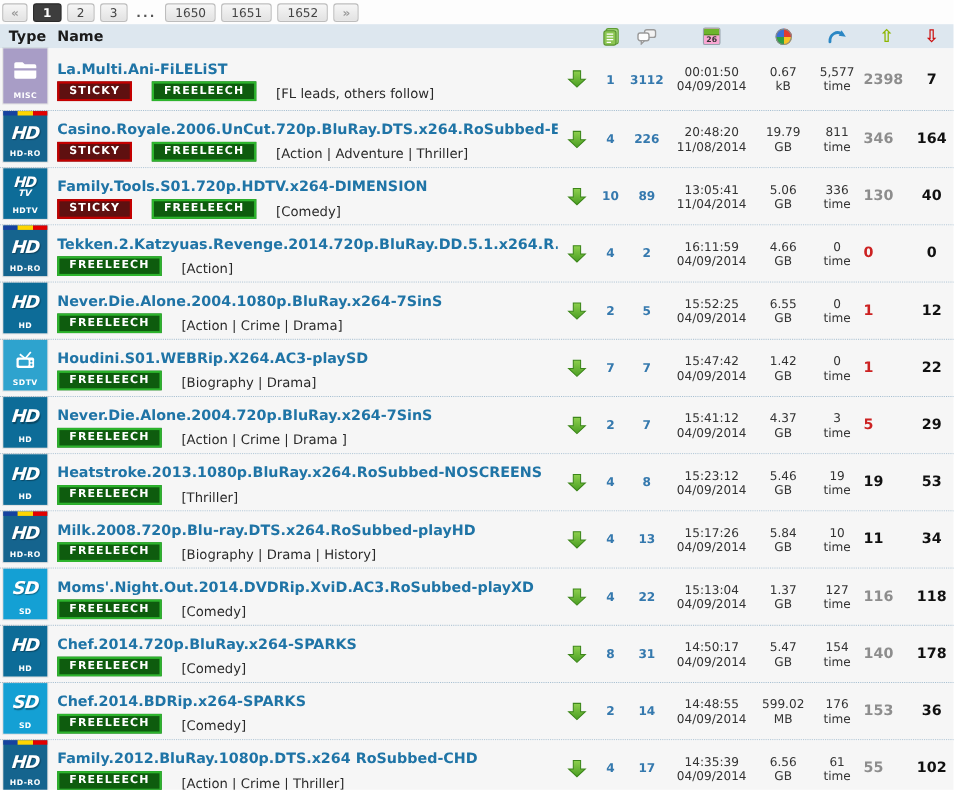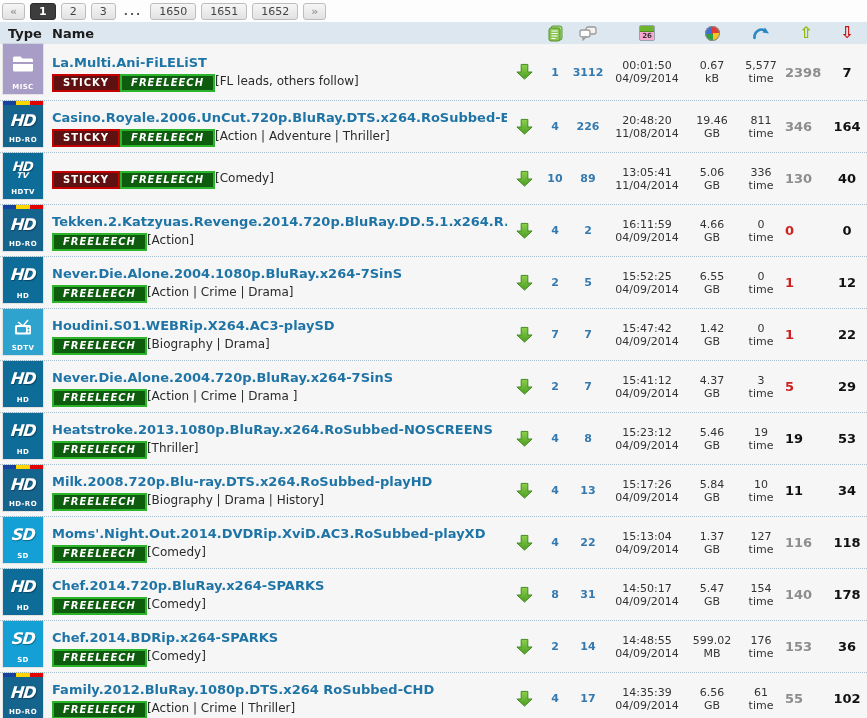--- a/index.html
+++ b/index.html
@@ -36,24 +36,24 @@
   .flag div{flex:1;}
   .glyph{flex:1;display:flex;flex-direction:column;align-items:center;justify-content:center;width:100%;}
   .g-hd{font-style:italic;font-weight:bold;font-size:16px;color:#fff;letter-spacing:-1px;
     text-shadow:1px 1px 1px rgba(0,0,0,.35);transform:skewX(-6deg);line-height:15px;}
   .g-hd.sm{font-size:13px;line-height:11px;}
   .g-tv{font-style:italic;font-weight:bold;font-size:8px;color:#fff;line-height:8px;transform:skewX(-6deg);}
   .tlabel{font-size:7px;font-weight:bold;color:#fff;letter-spacing:.4px;margin-bottom:3px;line-height:8px;}
   .name-cell{padding-left:6px;overflow:hidden;}
   .title{font-size:13px;font-weight:bold;color:#1f74a6;white-space:nowrap;cursor:pointer;
     overflow:hidden;text-overflow:ellipsis;}
-  .badges{display:flex;align-items:flex-start;gap:0;margin-top:3px;}
+  .badges{display:flex;align-items:flex-end;gap:18px;margin-top:3px;}
   .badge{font-size:10px;font-weight:bold;color:#fff;letter-spacing:1px;padding:1px 9px;line-height:12px;}
   .badge.sticky{background:#5f1010;border:2px solid #c40000;}
-  .badge.freeleech{background:#0e5c0e;border:2px solid #2db42d;font-style:italic;}
+  .badge.freeleech{background:#0e5c0e;border:2px solid #2db42d;}
   .genres{font-size:12px;color:#2a2a2a;white-space:nowrap;}
   .dl{display:flex;justify-content:center;cursor:pointer;}
   .filesn{font-size:11px;font-weight:bold;color:#3579ae;text-align:center;}
   .commn{font-size:11px;font-weight:bold;color:#3579ae;text-align:center;cursor:pointer;}
   .cell-c{text-align:center;font-size:11px;color:#333;line-height:13px;}
   .seed{font-size:13px;font-weight:bold;text-align:left;}
   .seed.high{color:#8d8d8d}.seed.low{color:#cc2222}.seed.mid{color:#111}
   .leech{font-size:13px;font-weight:bold;color:#111;text-align:center;}
   
   .cal{width:16px;height:16px;background:#f9a8d4;border:1px solid #98a4ad;border-radius:2px;
@@ -194,41 +194,41 @@
             <path d="M6.5 1.5 h7 v8 h4.5 L10 17 2 9.5 h4.5 z" fill="url(#ga)" stroke="#3c861a" stroke-width="1"></path>
           </svg>
         </div>
         <div class="filesn">4</div>
         <a class="commn">226</a>
         <div class="cell-c">
           <div>20:48:20</div>
           <div>11/08/2014</div>
         </div>
         <div class="cell-c">
-          <div>19.46</div>
+          <div>19.79</div>
           <div>GB</div>
         </div>
         <div class="cell-c">
           <div>811</div>
           <div>time</div>
         </div>
         <div class="seed high">346</div>
         <div class="leech">164</div>
       </div>
       <div class="grid row">
         <div class="type-cell">
           <a class="ticon" style="background: rgb(13, 108, 152);">
             <div class="glyph">
               <span class="g-hd sm">HD</span>
               <span class="g-tv">TV</span>
             </div>
             <div class="tlabel">HDTV</div>
           </a>
         </div>
-        <div class="name-cell"><div class="badges">
+        <div class="name-cell"><a class="title">Family.Tools.S01.720p.HDTV.x264-DIMENSION</a><div class="badges">
             <span class="badge sticky">STICKY</span>
             <span class="badge freeleech">FREELEECH</span>
             <span class="genres">[Comedy]</span>
           </div></div>
         <div class="dl">
           <svg width="19" height="18" viewBox="0 0 20 19">
             <defs>
               <linearGradient id="ga" x1="0" y1="0" x2="0" y2="1">
                 <stop offset="0" stop-color="#8ed04e"></stop>
                 <stop offset="1" stop-color="#4a9e22"></stop>

